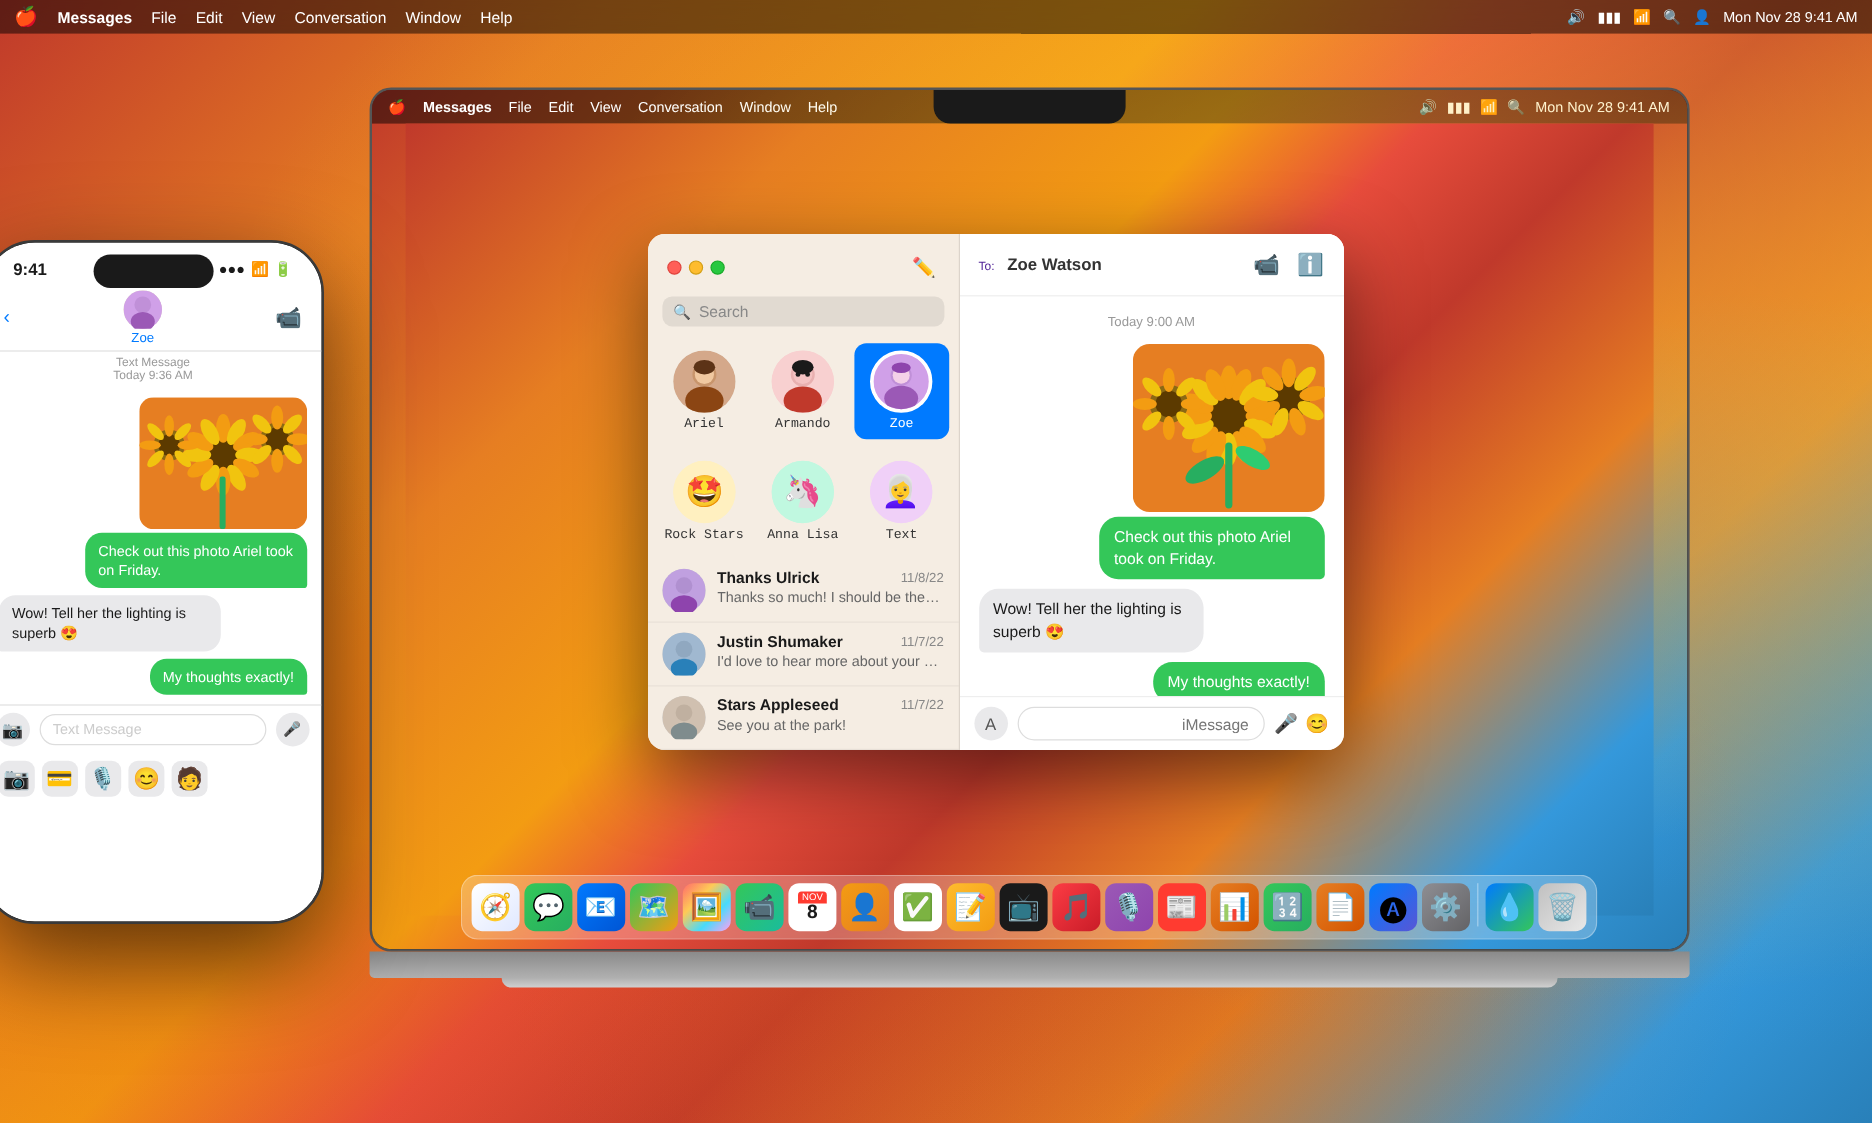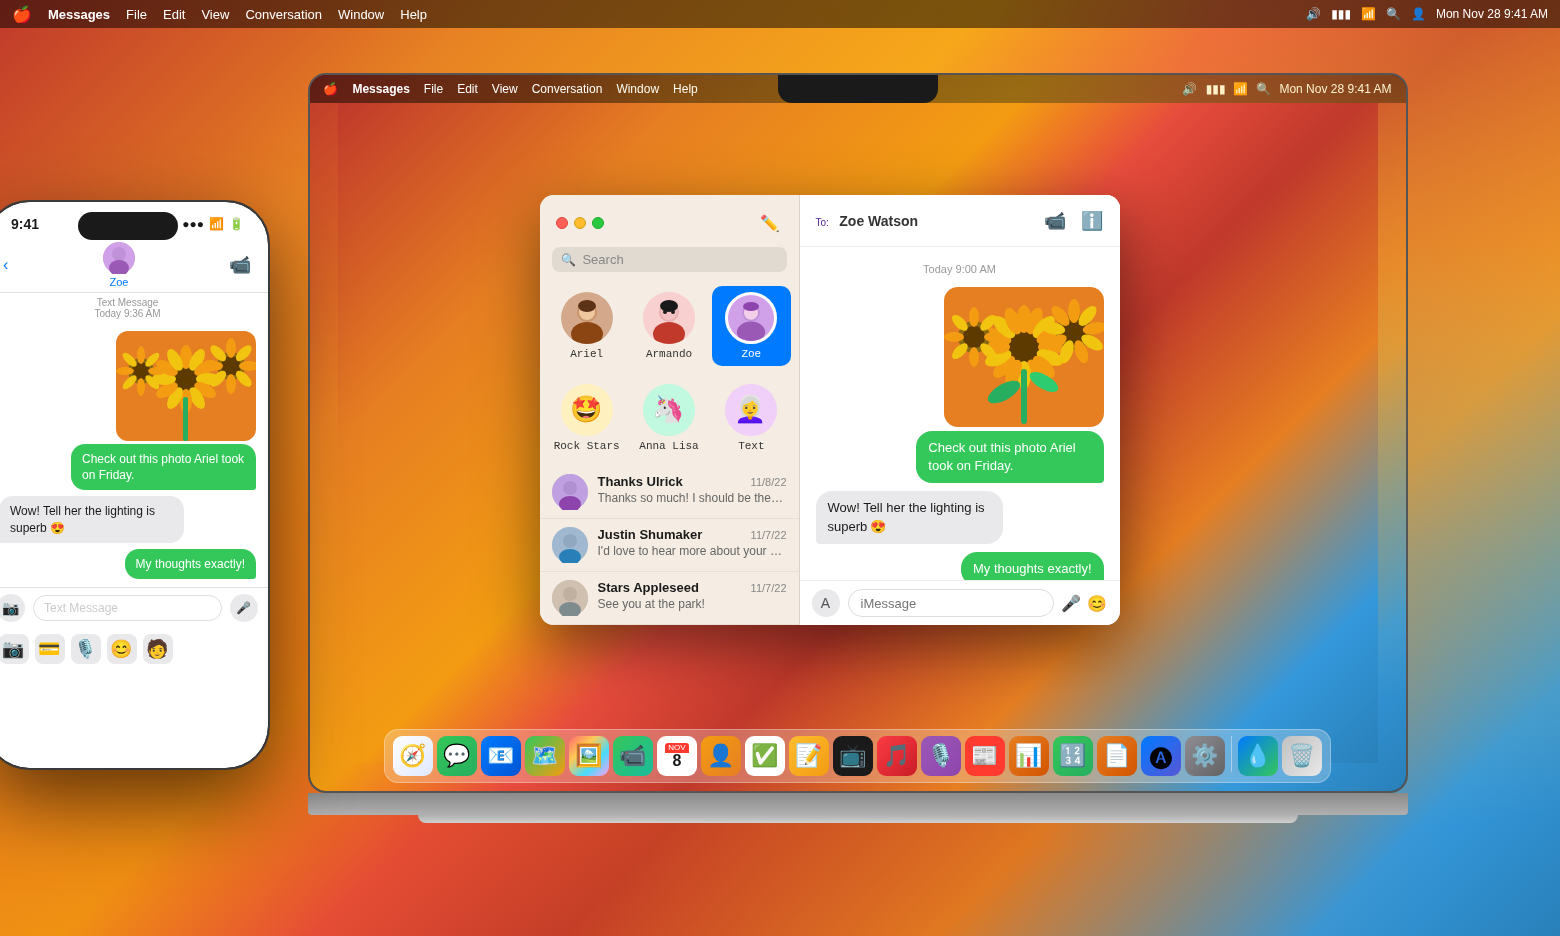--- a/index.html
+++ b/index.html
@@ -430,20 +430,21 @@
     .message-input {
       flex: 1;
       height: 28px;
       border: 1px solid #ddd;
       border-radius: 14px;
       padding: 4px 12px;
       font-size: 13px;
       color: #999;
       background: white;
       outline: none;
+      text-align: right;
     }
 
     .input-right-actions {
       display: flex;
       gap: 6px;
       align-items: center;
       color: #888;
       font-size: 16px;
     }
 

